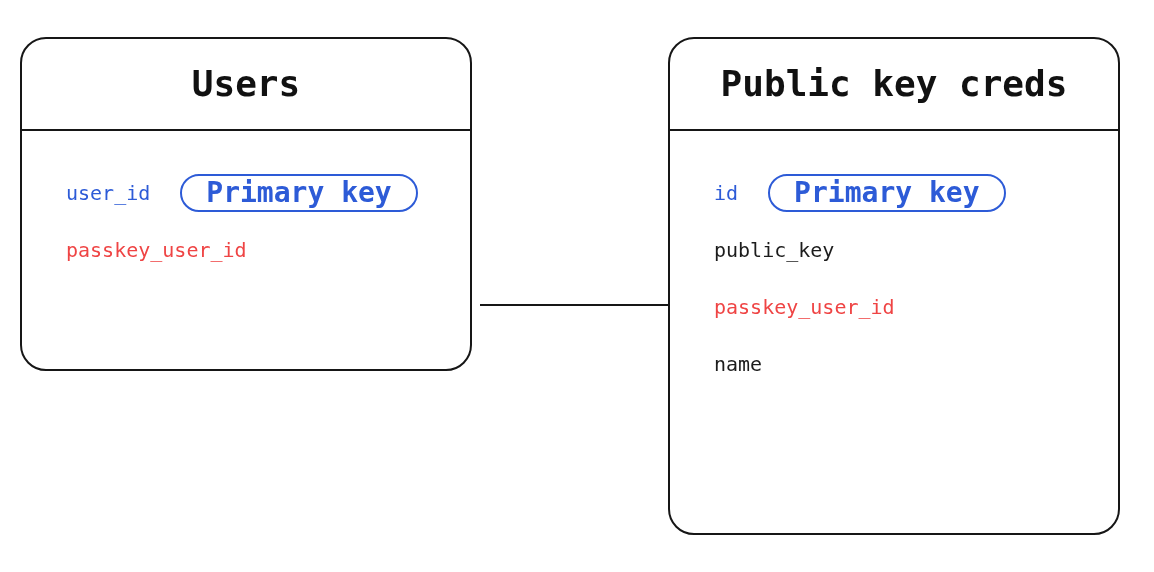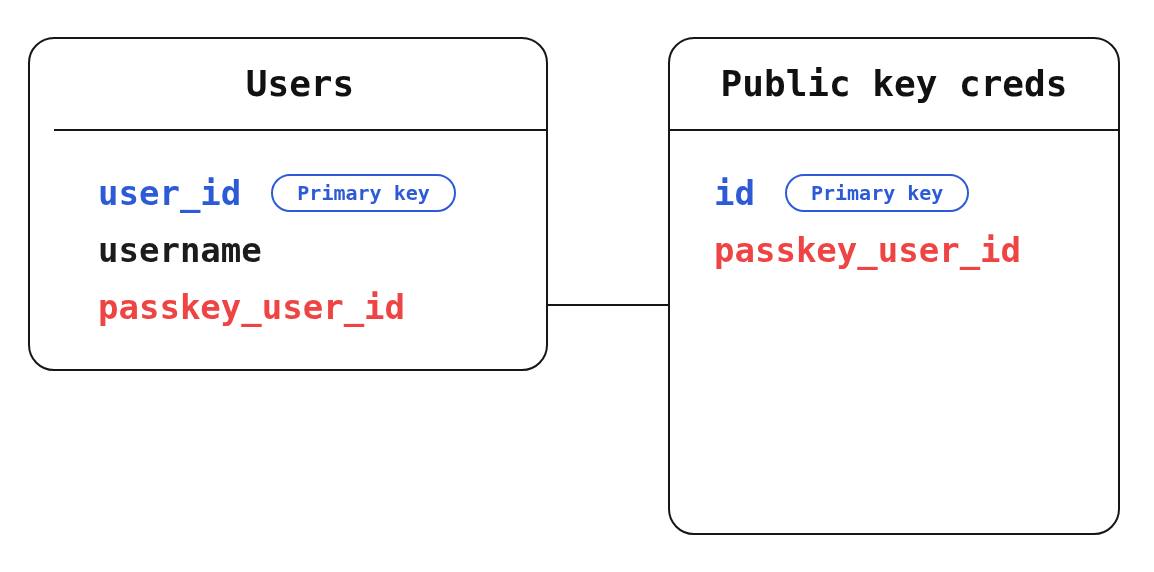--- a/index.html
+++ b/index.html
@@ -16,25 +16,24 @@
     font-family: "DejaVu Sans Mono", "Liberation Mono", monospace;
   }
   .card {
     position: absolute;
     box-sizing: border-box;
     background: #ffffff;
     border: 2px solid #161616;
     border-radius: 26px;
   }
   .card-users {
-    left: 28px;
+    left: 20px;
     top: 37px;
-    width: 520px;
+    width: 452px;
     height: 334px;
-    padding-left: 24px;
   }
   .card-creds {
     left: 668px;
     top: 37px;
     width: 452px;
     height: 498px;
   }
   .card-header {
     height: 90px;
     border-bottom: 2px solid #161616;
@@ -54,40 +53,39 @@
   .card-body {
     padding: 33px 0 0 44px;
   }
   .field-row {
     height: 57px;
     display: flex;
     align-items: center;
     white-space: nowrap;
   }
   .field-name {
-    font-size: 34px;
+    font-size: 20px;
     line-height: 1;
     letter-spacing: 0;
-    font-weight: bold;
   }
   .c-ink    { color: #1c1c1c; }
   .c-blue   { color: #2d5bd7; }
   .c-orange { color: #ef4444; }
   .badge {
     box-sizing: border-box;
     margin-left: 30px;
     height: 38px;
     display: inline-flex;
     align-items: center;
     padding: 0 24px;
     border: 2px solid #2d5bd7;
     border-radius: 999px;
     color: #2d5bd7;
     font-weight: bold;
-    font-size: 20px;
+    font-size: 28px;
     line-height: 1;
     background: transparent;
   }
   .connector {
     position: absolute;
     left: 480px;
     top: 304px;
     width: 188px;
     height: 2px;
     background: #161616;
@@ -103,36 +101,39 @@
   <section class="card card-users">
     <header class="card-header">
       <h2 class="card-title">Users</h2>
     </header>
     <div class="card-body">
         <div class="field-row">
           <span class="field-name c-blue">user_id</span>
           <span class="badge">Primary key</span>
         </div>
         <div class="field-row">
-          <span class="field-name c-ink">username</span>
-        </div>
-        <div class="field-row">
           <span class="field-name c-orange">passkey_user_id</span>
         </div>
       </div>
   </section>
 
   <section class="card card-creds">
     <header class="card-header">
       <h2 class="card-title">Public key creds</h2>
     </header>
     <div class="card-body">
         <div class="field-row">
           <span class="field-name c-blue">id</span>
           <span class="badge">Primary key</span>
         </div>
         <div class="field-row">
+          <span class="field-name c-ink">public_key</span>
+        </div>
+        <div class="field-row">
           <span class="field-name c-orange">passkey_user_id</span>
+        </div>
+        <div class="field-row">
+          <span class="field-name c-ink">name</span>
         </div>
       </div>
   </section>
 
 </div>
 
 </body></html>

